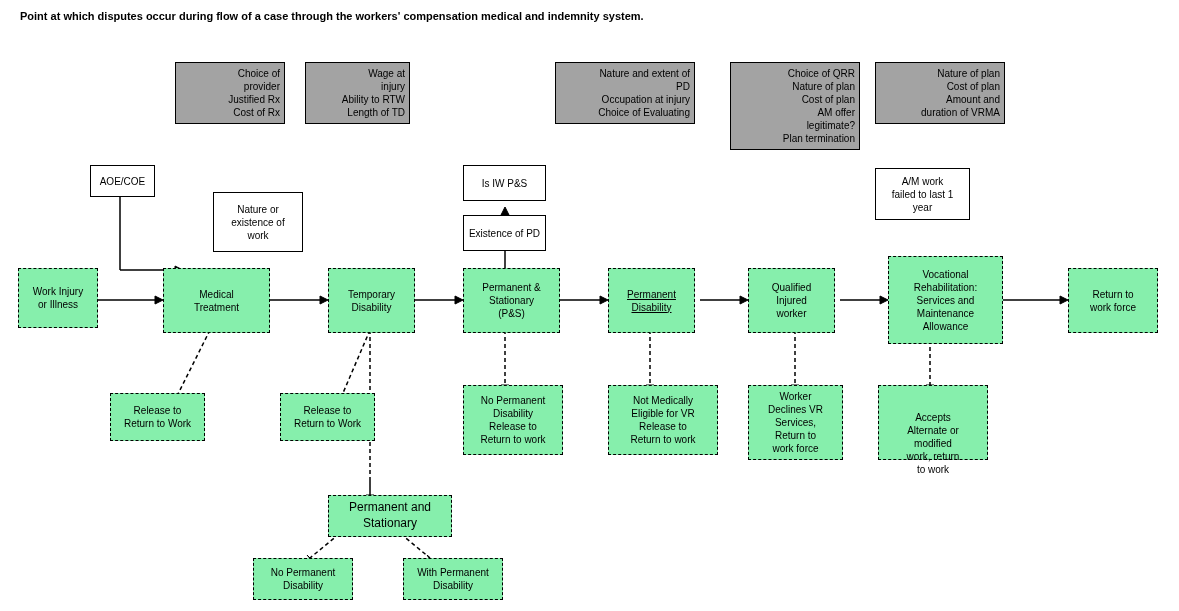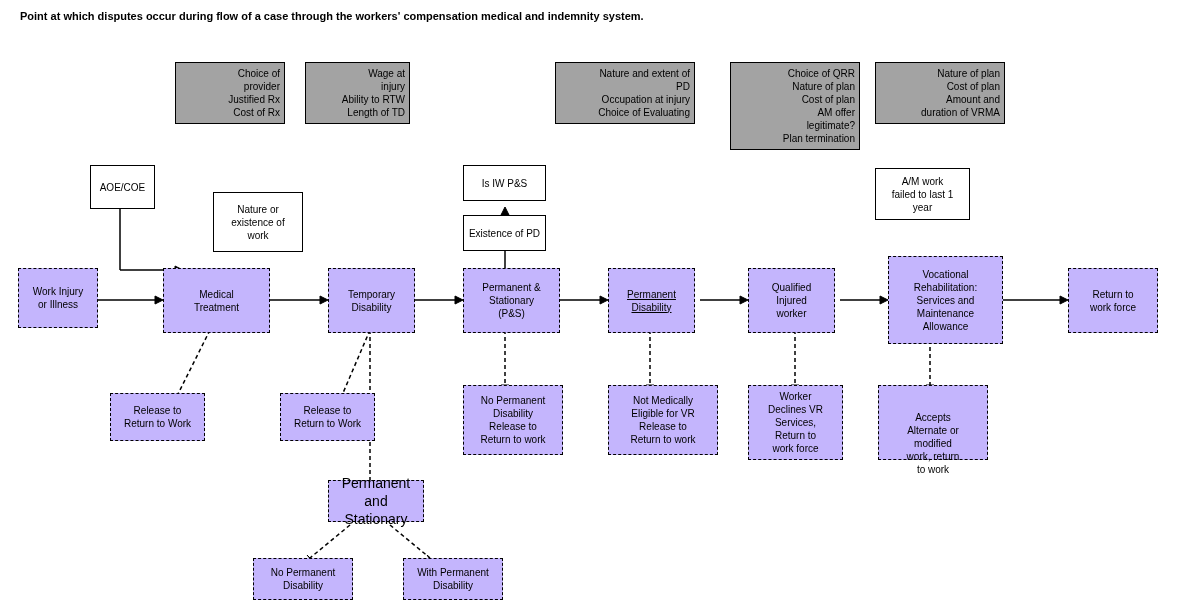--- a/index.html
+++ b/index.html
@@ -33,21 +33,21 @@
       display: flex;
       align-items: center;
       justify-content: center;
       padding: 4px;
       line-height: 1.3;
     }
     
     .box-dashed {
       position: absolute;
       border: 1.5px dashed #000;
-      background: #c4b5fd;
+      background: #86efac;
       text-align: center;
       display: flex;
       align-items: center;
       justify-content: center;
       padding: 4px;
       line-height: 1.3;
     }
     
     .box-info {
       position: absolute;
@@ -139,21 +139,21 @@
 
     <line x1="390" y1="525" x2="430" y2="558" stroke-dasharray="4,3"></line>
     <polygon points="427,555 433,562 430,558"></polygon>
   </svg>
 
   <div class="box-dashed" style="left:18px; top:268px; width:80px; height:60px; font-size:10px;">
     <span style="white-space:pre-line;">Work Injury
 or Illness</span>
   </div>
 
-  <div class="box-solid" style="left:90px; top:165px; width:65px; height:44px; font-size:10px;">
+  <div class="box-solid" style="left:90px; top:165px; width:65px; height:32px; font-size:10px;">
     <span>AOE/COE</span>
   </div>
 
   <div class="box-info" style="left:175px; top:62px; width:110px; font-size:10px;">
     <span style="white-space:pre-line;">Choice of
 provider
 Justified Rx
 Cost of Rx</span>
   </div>
 
@@ -282,21 +282,21 @@
 work, return
 to work</span>
   </div>
 
 
   <div class="box-dashed" style="left:1068px; top:268px; width:90px; height:65px; font-size:10px;">
     <span style="white-space:pre-line; text-align:center;">Return to
 work force</span>
   </div>
 
-  <div class="box-dashed" style="left:328px; top:480px; width:96px; height:42px; font-size:14px;">
+  <div class="box-dashed" style="left:328px; top:495px; width:124px; height:42px; font-size:12px;">
     <span style="white-space:pre-line; text-align:center;">Permanent and
 Stationary</span>
   </div>
 
   <div class="box-dashed" style="left:253px; top:558px; width:100px; height:42px; font-size:10px;">
     <span style="white-space:pre-line; text-align:center;">No Permanent
 Disability</span>
   </div>
 
   <div class="box-dashed" style="left:403px; top:558px; width:100px; height:42px; font-size:10px;">

